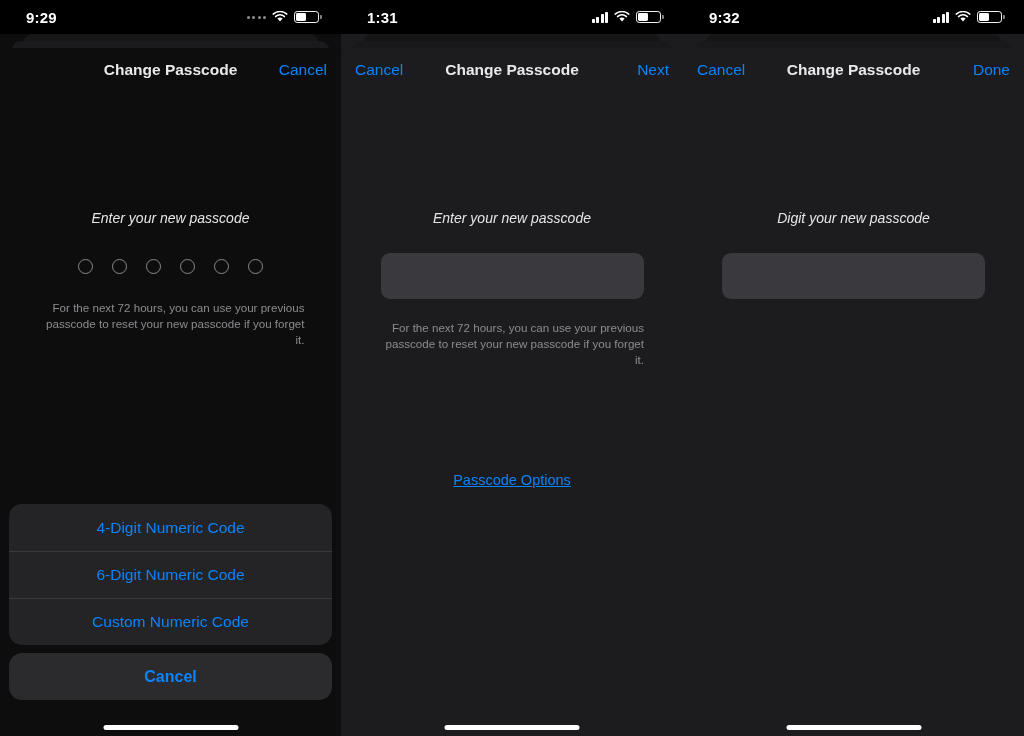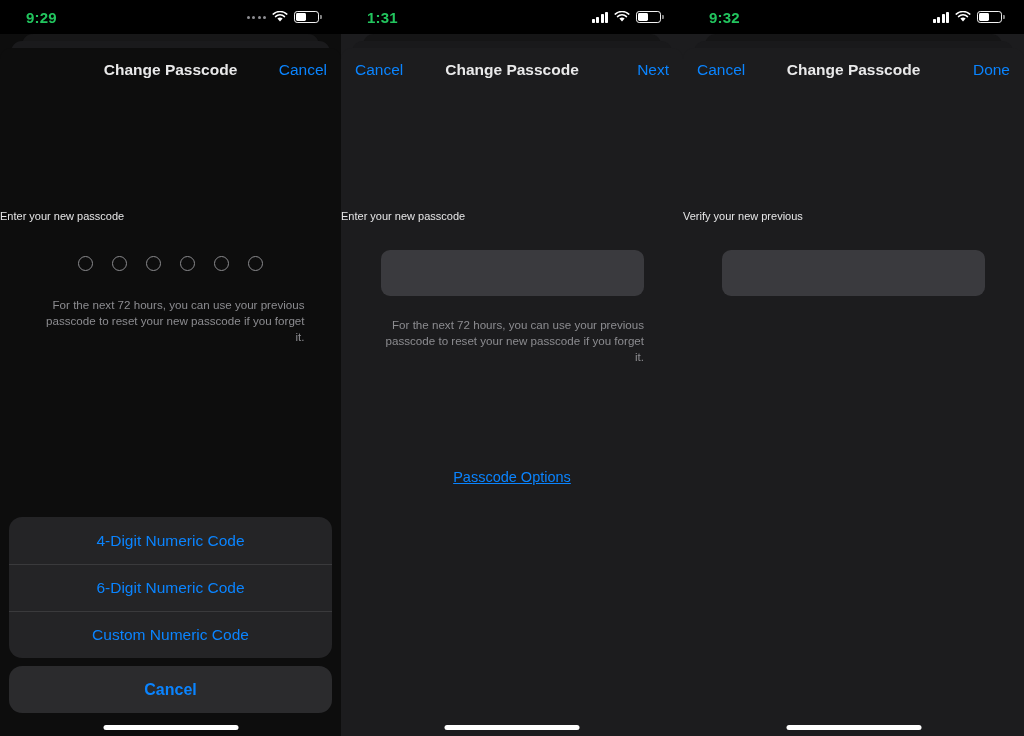--- a/index.html
+++ b/index.html
@@ -18,21 +18,21 @@
 
   
   .statusbar {
     position:absolute; top:0; left:0; right:0; height:34px;
     background:#000;
     display:flex; align-items:center; justify-content:space-between;
     padding:0 22px 0 26px;
     z-index:6;
   }
   .status-time {
-    color:#22c55e; font-size:15px; font-weight:bold;
+    color:#ffffff; font-size:15px; font-weight:bold;
     letter-spacing:0.2px; line-height:1;
   }
   .status-right { display:flex; align-items:center; gap:6px; }
 
   
   .sig-bars { display:flex; align-items:flex-end; gap:1.5px; height:11px; }
   .sig-bars i { width:3px; background:#fff; border-radius:0.8px; display:block; }
   .sig-bars i:nth-child(1){ height:4px; }
   .sig-bars i:nth-child(2){ height:6px; }
   .sig-bars i:nth-child(3){ height:8.5px; }
@@ -90,23 +90,24 @@
   .nav-right { margin-left:auto; }
   .nav-title {
     position:absolute; left:0; right:0; top:0; height:44px;
     display:flex; align-items:center; justify-content:center;
     font-size:15.5px; font-weight:bold; color:#e9e9ea;
     pointer-events:none;
   }
 
   
   .prompt {
-    color:#e6e6e7;
-    font-size:11px; line-height:1;
+    text-align:center; color:#e6e6e7;
+    font-size:14px; line-height:1;
     margin-top:119px;
+    font-style:italic;
   }
   .screen-3 .prompt { margin-top:119px; }
 
   .dots-row {
     display:flex; justify-content:center; gap:19px;
     margin-top:34px;
   }
   .pdot {
     width:15px; height:15px; border-radius:50%;
     border:1.3px solid #8a8a8d; background:transparent;
@@ -124,21 +125,21 @@
   }
   .screen-1 .hint { margin-top:26px; width:268px; }
 
   .options-link {
     margin-top:105px; text-align:center;
     color:#0a84ff; font-size:14.5px; line-height:1;text-decoration:underline;
   }
 
   
   .action-sheet {
-    position:absolute; left:9px; right:9px; bottom:23px; z-index:4;
+    position:absolute; left:9px; right:9px; bottom:36px; z-index:4;
   }
   .action-group {
     background:#242426; border-radius:13px; overflow:hidden;
   }
   .action-item {
     height:47px; display:flex; align-items:center; justify-content:center;
     color:#0a84ff; font-size:15.5px;
     border-top:0.6px solid #3a3a3c;
   }
   .action-item:first-child { border-top:none; }
@@ -276,21 +277,21 @@
     <div class="peek peek-a" style="background:#151516;"></div>
     <div class="peek peek-b" style="background:#19191b;"></div>
 
     <div class="sheet">
       <div class="navbar">
         <span class="nav-left">Cancel</span>
         <div class="nav-title">Change Passcode</div>
         <span class="nav-right">Done</span>
       </div>
 
-      <div class="prompt">Verify your new previous</div>
+      <div class="prompt">Digit your new passcode</div>
 
       <div class="passfield"></div>
     </div>
 
     <div class="statusbar">
       <div class="status-time">9:32</div>
       <div class="status-right">
         <span class="sig-bars">
           <i></i>
             <i></i>

